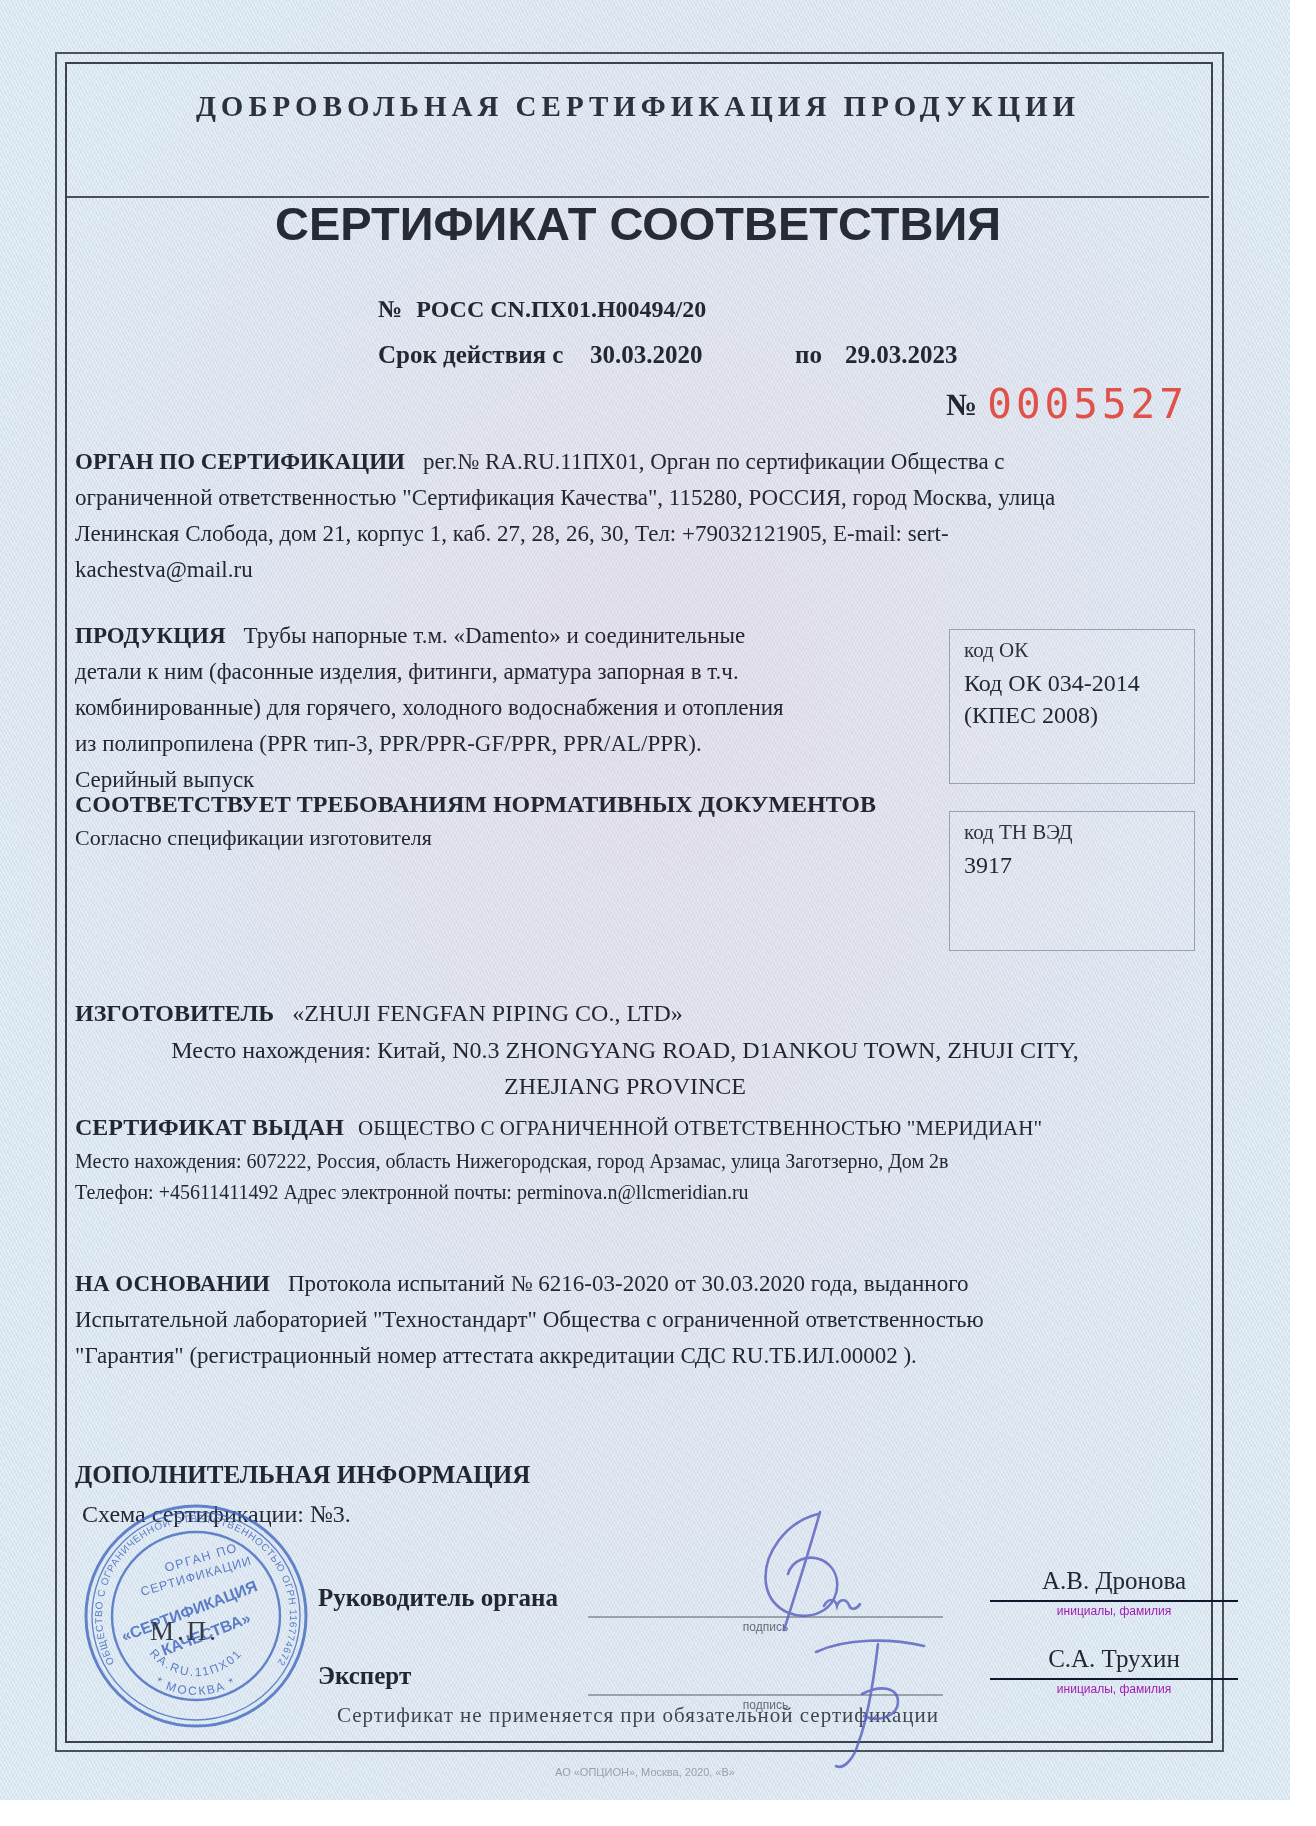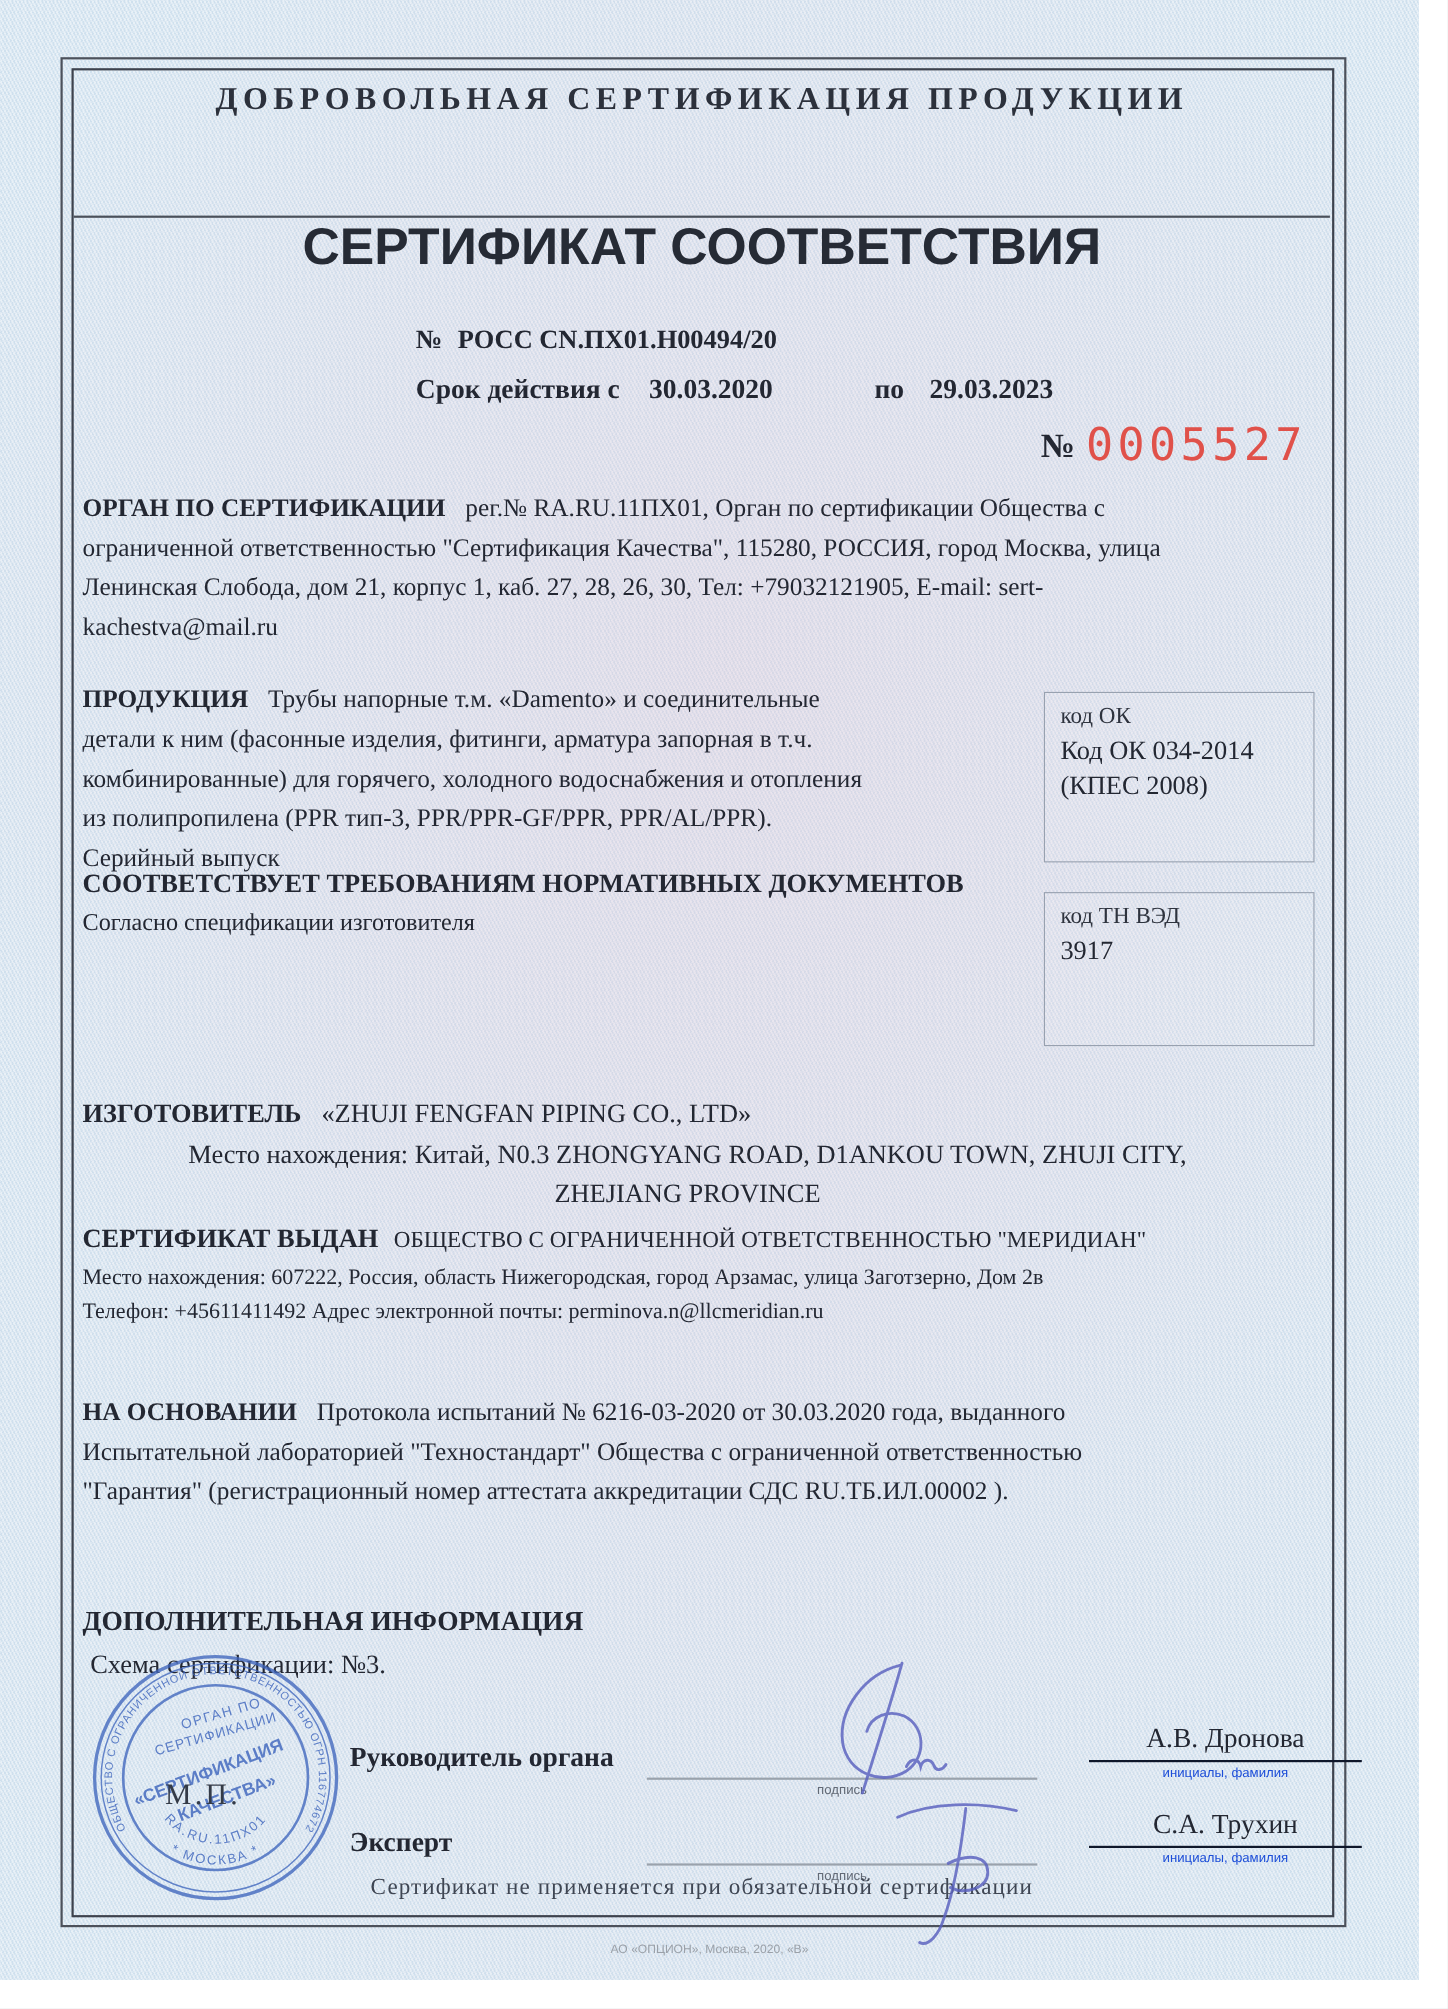--- a/index.html
+++ b/index.html
@@ -11,21 +11,21 @@
       radial-gradient(circle at 52% 34%, rgba(234,196,212,0.30) 0%, rgba(234,196,212,0.16) 28%, rgba(234,196,212,0) 58%),
       radial-gradient(circle at 50% 72%, rgba(230,198,214,0.16) 0%, rgba(230,198,214,0) 52%),
       repeating-linear-gradient(62deg, rgba(255,255,255,0.30) 0 1.5px, rgba(178,205,226,0.14) 1.5px 3px),
       repeating-linear-gradient(-62deg, rgba(255,255,255,0.16) 0 1.5px, rgba(170,199,223,0.10) 1.5px 3px);
   }
   .border-outer{position:absolute;left:55px;top:52px;width:1165px;height:1696px;
     border:2px solid #4c515b;}
   .border-inner{position:absolute;left:65px;top:62px;width:1144px;height:1677px;
     border:2px solid #3d424d;}
   .header-band{position:absolute;left:67px;top:64px;width:1142px;height:134px;
-    border-bottom:2px solid #4a505a;text-align:center;padding-top:10px;box-sizing:border-box;}
+    border-bottom:2px solid #4a505a;text-align:center;padding-top:26px;box-sizing:border-box;}
   .header-band .program{font-size:29px;font-weight:bold;letter-spacing:5px;color:#2c313c;}
   .main-title{position:absolute;left:67px;top:196px;width:1142px;text-align:center;
     font-family:"Liberation Sans","DejaVu Sans",sans-serif;font-size:47px;font-weight:700;
     letter-spacing:0px;color:#262b35;}
   .reg-line{position:absolute;left:378px;top:296px;font-size:24px;font-weight:bold;}
   .reg-line .no{margin-right:14px;}
   .valid-line{position:absolute;left:0;top:341px;width:1316px;height:34px;font-size:25px;font-weight:bold;}
   .valid-line .vlabel{position:absolute;left:378px;text-align:right;}
   .valid-line .vfrom{position:absolute;left:590px;}
   .valid-line .vto-label{position:absolute;left:795px;}
@@ -63,21 +63,21 @@
   .sign-rule{position:absolute;left:588px;width:355px;border-top:2px solid #9aa2ac;z-index:1;}
   .rule-1{top:1616px;} .rule-2{top:1694px;}
   .sign-caption{position:absolute;left:588px;width:355px;text-align:center;
     font-family:"Liberation Sans","DejaVu Sans",sans-serif;font-size:12px;color:#636a76;}
   .cap-1{top:1620px;} .cap-2{top:1698px;}
   .name-block{position:absolute;left:990px;width:248px;text-align:center;z-index:4;}
   .nb-1{top:1564px;} .nb-2{top:1642px;}
   .name-block .sname{font-size:25px;line-height:34px;padding-bottom:2px;
     border-bottom:2px solid #0f172a;}
   .name-block .ncap{font-family:"Liberation Sans","DejaVu Sans",sans-serif;
-    font-size:12px;color:#1d4ed8;padding-top:2px;}
+    font-size:12px;color:#a21caf;padding-top:2px;}
   .autograph{position:absolute;z-index:3;}
   .auto-1{left:722px;top:1508px;}
   .auto-2{left:798px;top:1626px;}
   .footer-disclaimer{position:absolute;left:65px;top:1703px;width:1146px;text-align:center;
     font-size:21px;letter-spacing:1px;color:#3f4653;}
   .print-info{position:absolute;left:0;top:1766px;width:1290px;text-align:center;
     font-family:"Liberation Sans","DejaVu Sans",sans-serif;font-size:11px;color:#9aa0a8;}
   .stamp text{font-family:"Liberation Sans","DejaVu Sans",sans-serif;}
 </style>
 </head>

